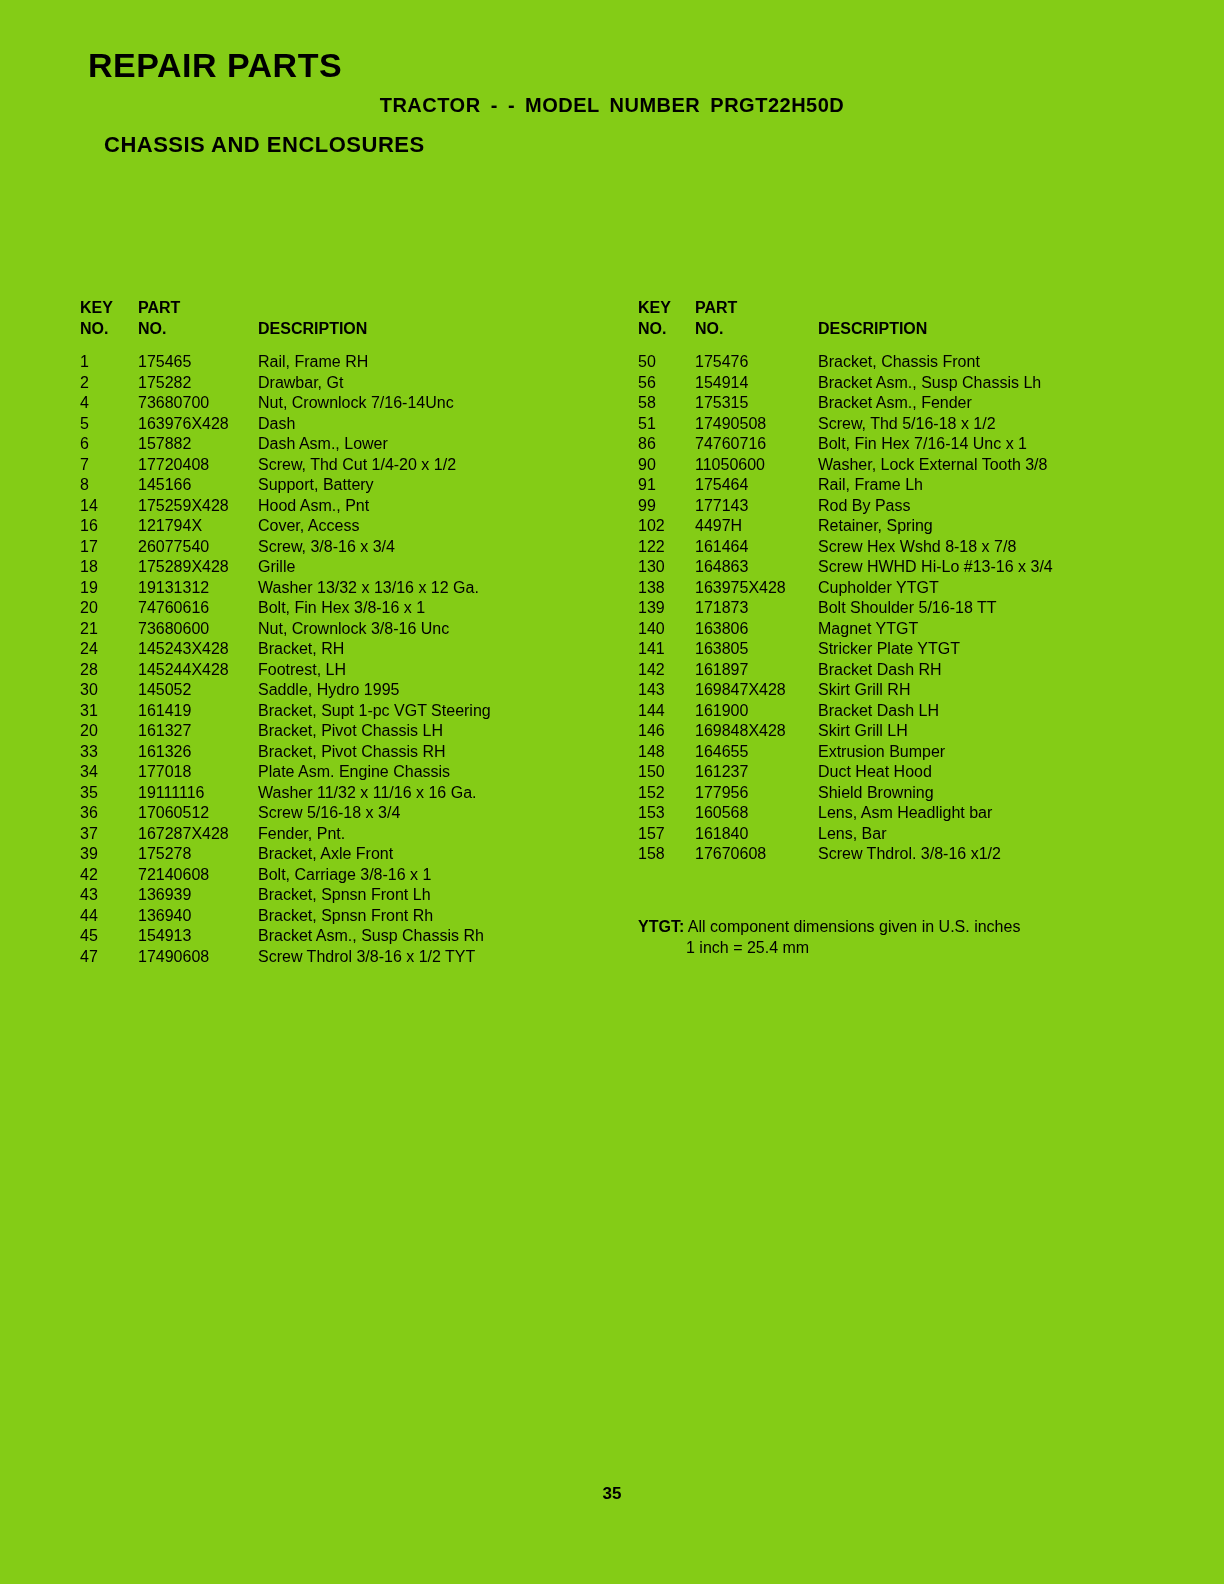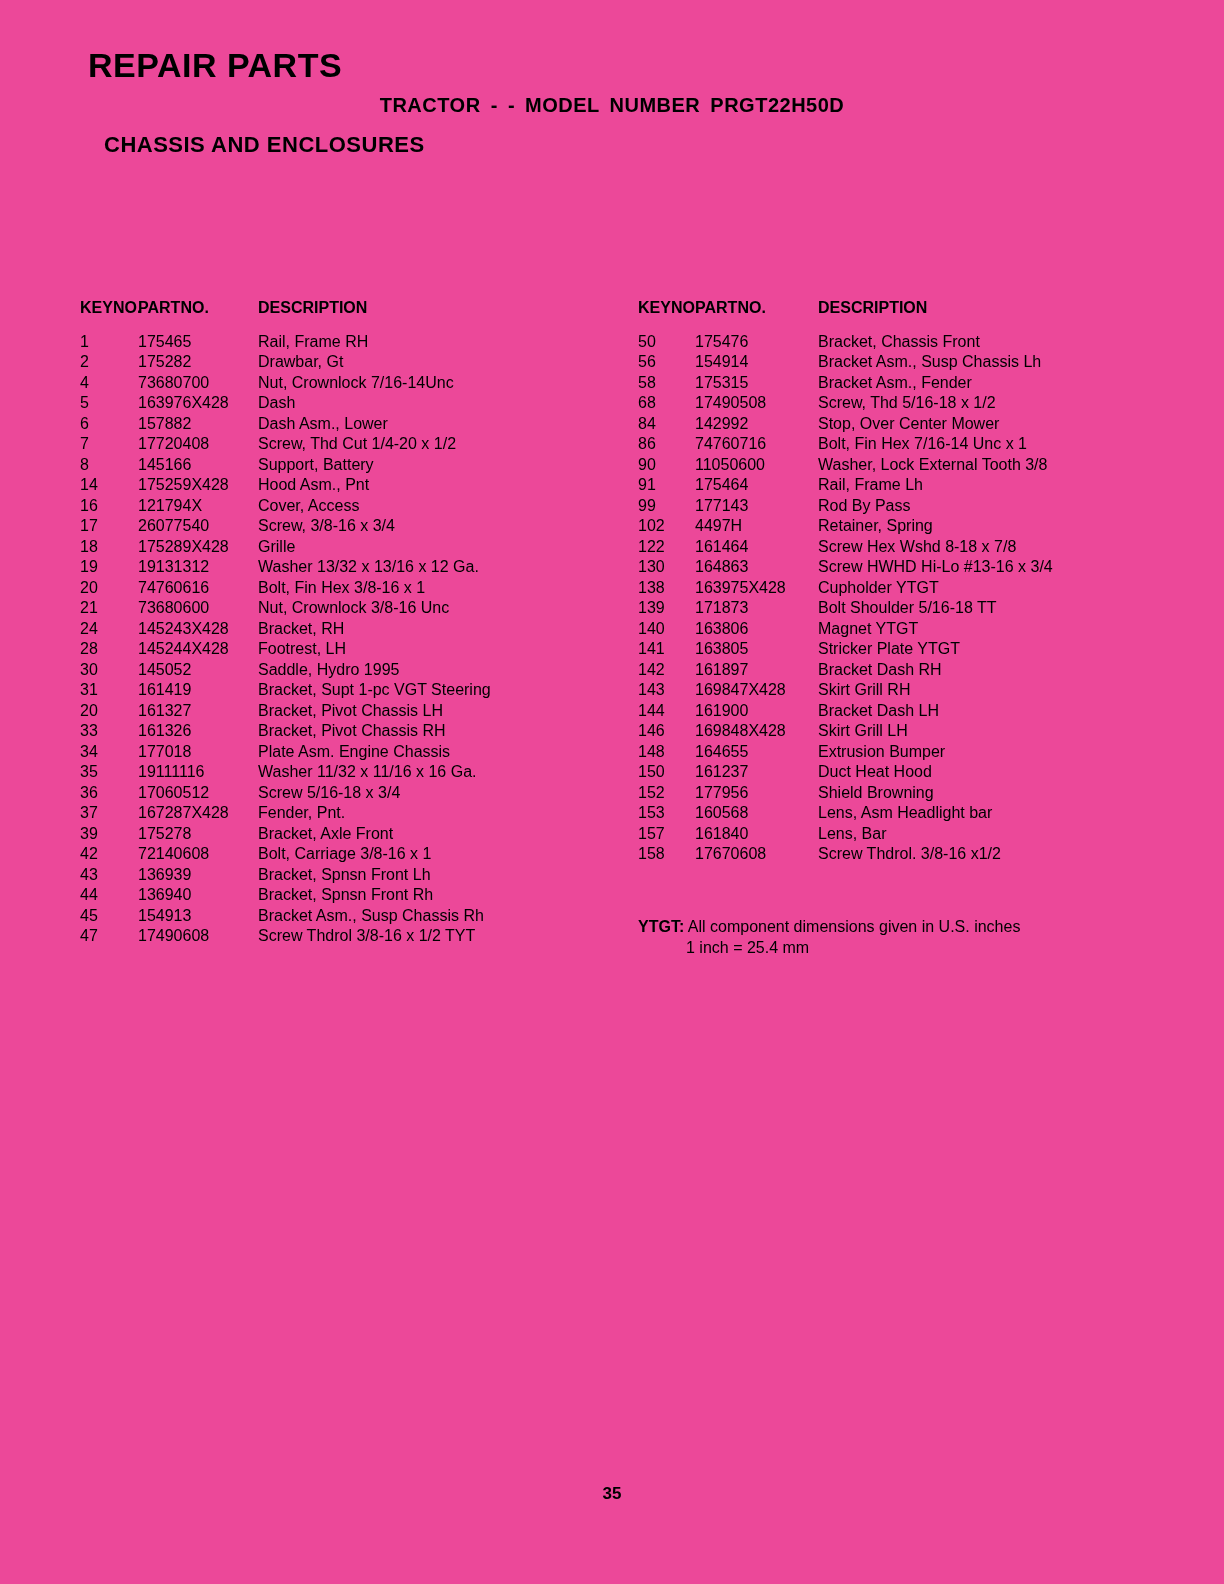--- a/index.html
+++ b/index.html
@@ -2,21 +2,21 @@
 <html><head>
 <meta charset="utf-8">
 <style>
   * { margin: 0; padding: 0; box-sizing: border-box; }
   html, body { background: #ffffff; }
   .page {
     position: relative;
     width: 1224px;
     height: 1584px;
     margin: 0 auto;
-    background: #ec4899;
+    background: #84cc16;
     color: #000000;
     font-family: "Liberation Sans", sans-serif;
     overflow: hidden;
   }
   .title {
     position: absolute;
     left: 88px;
     top: 46px;
     font-size: 34px;
     font-weight: bold;
@@ -48,21 +48,21 @@
     line-height: 20.5px;
   }
   .col-left  { left: 80px;  width: 500px; }
   .col-right { left: 638px; width: 520px; }
   .tbl-header {
     display: flex;
     font-weight: bold;
     align-items: flex-end;
     margin-bottom: 13px;
   }
-  .tbl-header .hcell { display: flex; }
+  .tbl-header .hcell { display: flex; flex-direction: column; }
   .col-left  .hc-key  { width: 58px; }
   .col-left  .hc-part { width: 120px; }
   .col-right .hc-key  { width: 57px; }
   .col-right .hc-part { width: 123px; }
   .hc-desc { flex: 1; }
   .row { display: flex; }
   .cell { display: block; }
   .col-left  .cell.key  { width: 58px; }
   .col-left  .cell.part { width: 120px; }
   .col-right .cell.key  { width: 57px; }
@@ -291,28 +291,23 @@
           <span class="cell key">56</span>
           <span class="cell part">154914</span>
           <span class="cell desc">Bracket Asm., Susp Chassis Lh</span>
         </div>
         <div class="row">
           <span class="cell key">58</span>
           <span class="cell part">175315</span>
           <span class="cell desc">Bracket Asm., Fender</span>
         </div>
         <div class="row">
-          <span class="cell key">68</span>
+          <span class="cell key">51</span>
           <span class="cell part">17490508</span>
           <span class="cell desc">Screw, Thd 5/16-18 x 1/2</span>
-        </div>
-        <div class="row">
-          <span class="cell key">84</span>
-          <span class="cell part">142992</span>
-          <span class="cell desc">Stop, Over Center Mower</span>
         </div>
         <div class="row">
           <span class="cell key">86</span>
           <span class="cell part">74760716</span>
           <span class="cell desc">Bolt, Fin Hex 7/16-14 Unc x 1</span>
         </div>
         <div class="row">
           <span class="cell key">90</span>
           <span class="cell part">11050600</span>
           <span class="cell desc">Washer, Lock External Tooth 3/8</span>

